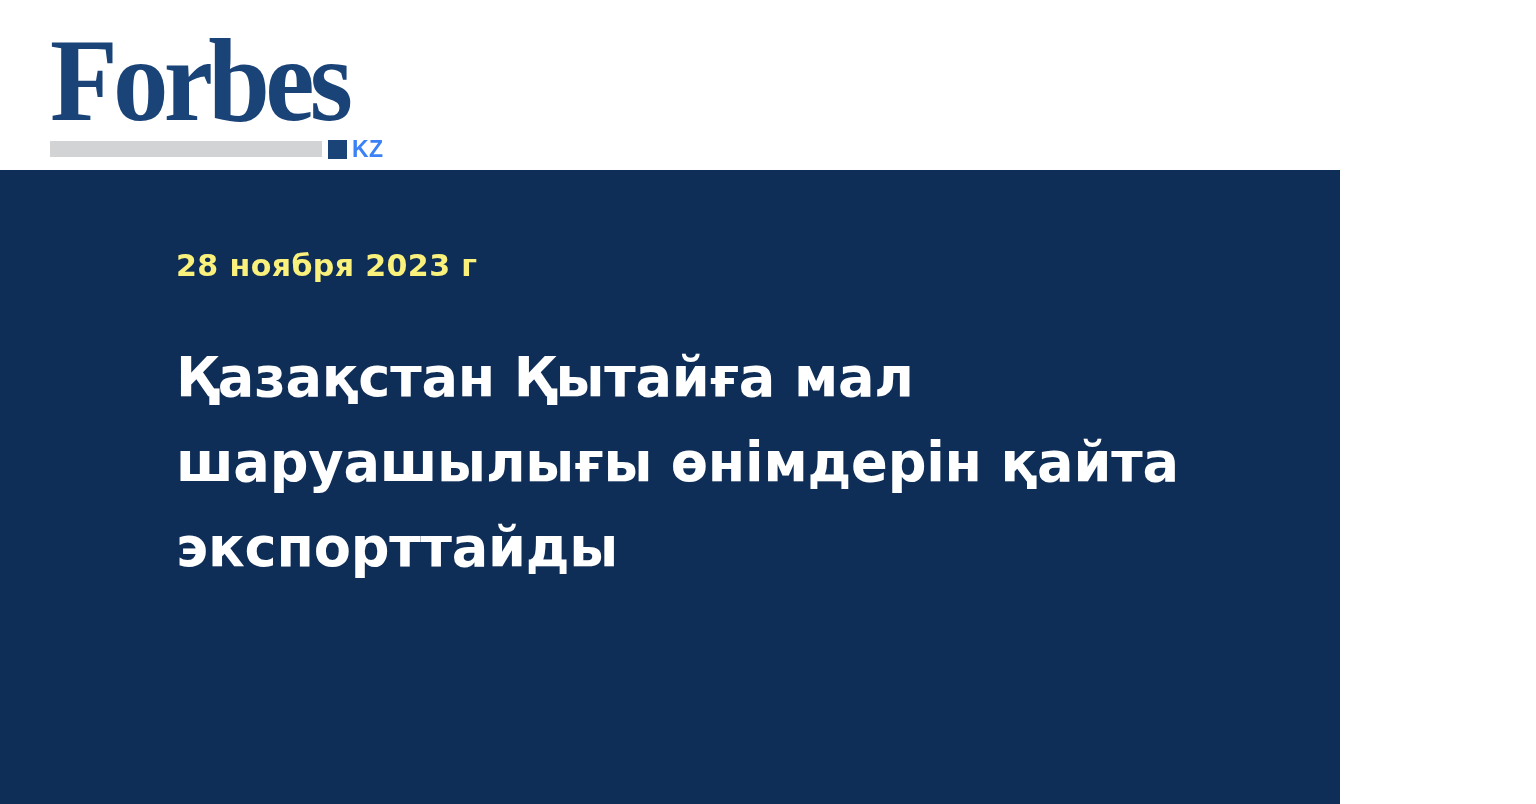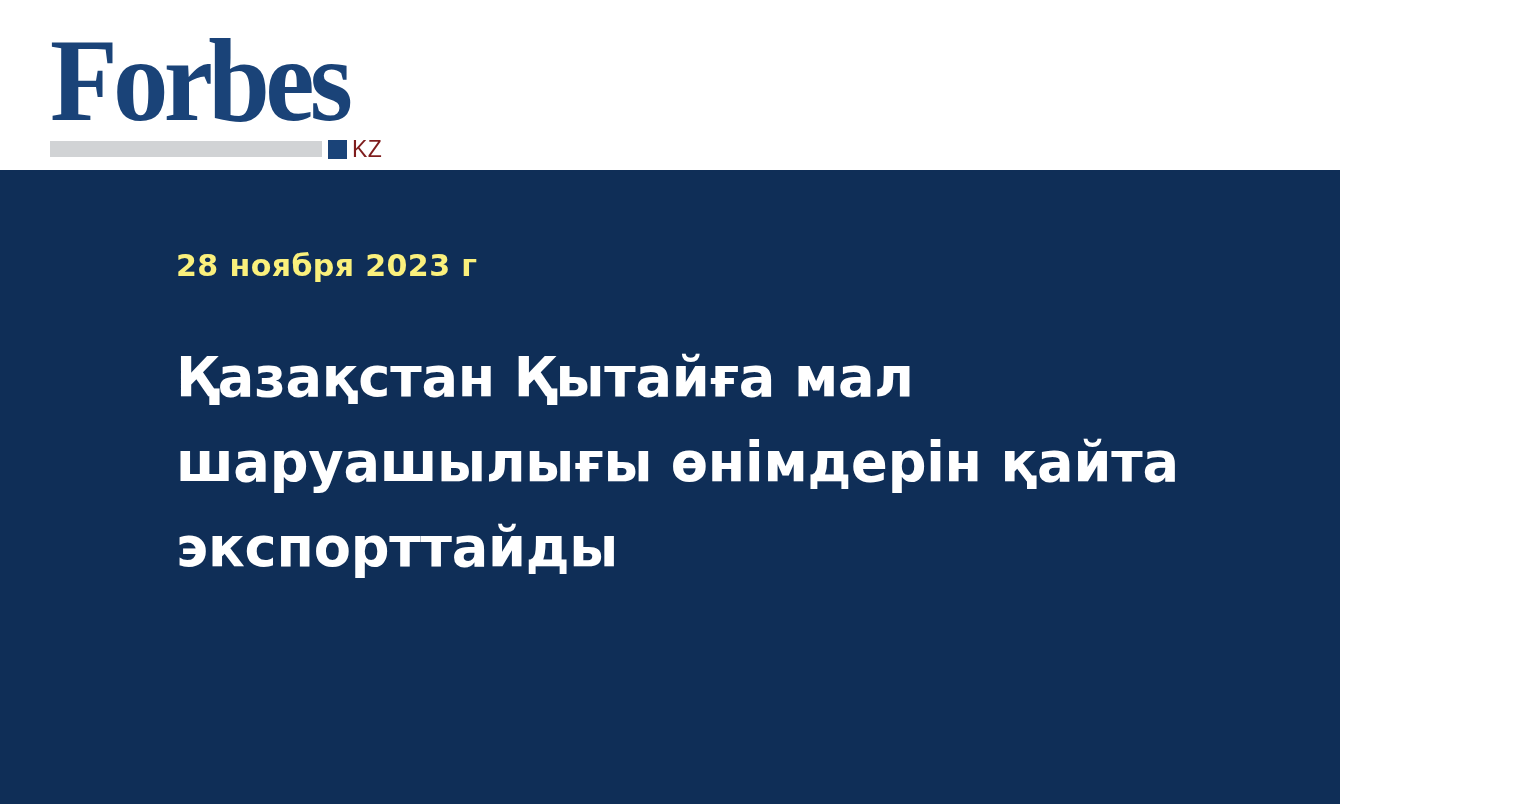--- a/index.html
+++ b/index.html
@@ -76,25 +76,25 @@
   }
 
   .logo-kz-square {
     width: 19px;
     height: 19px;
     background: #1a4378;
   }
 
   .logo-kz-text {
     font-family: "Liberation Sans", "DejaVu Sans", sans-serif;
-    font-weight: 400;
+    font-weight: 700;
     font-size: 23px;
     line-height: 23px;
     letter-spacing: 0.5px;
-    color: #7f1d1d;
+    color: #3b82f6;
   }
 
   
   .article-hero {
     position: absolute;
     left: 0;
     top: 170px;
     width: 1340px;
     height: 634px;
     background: #0f2e57;

